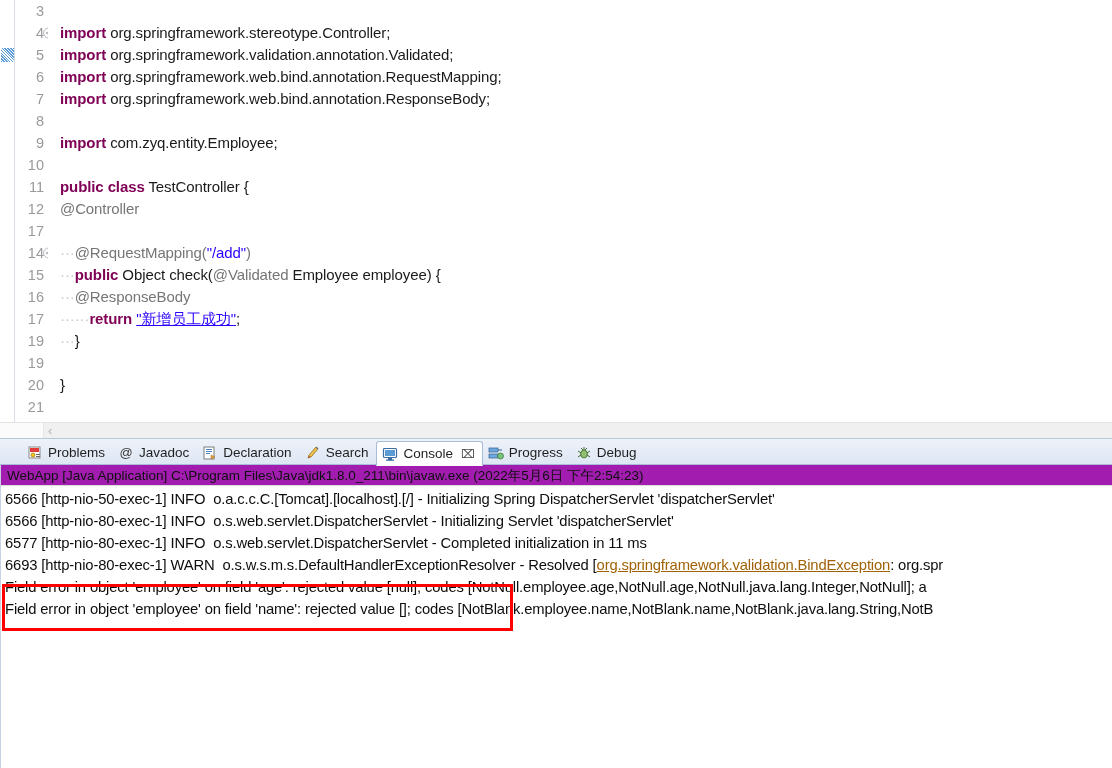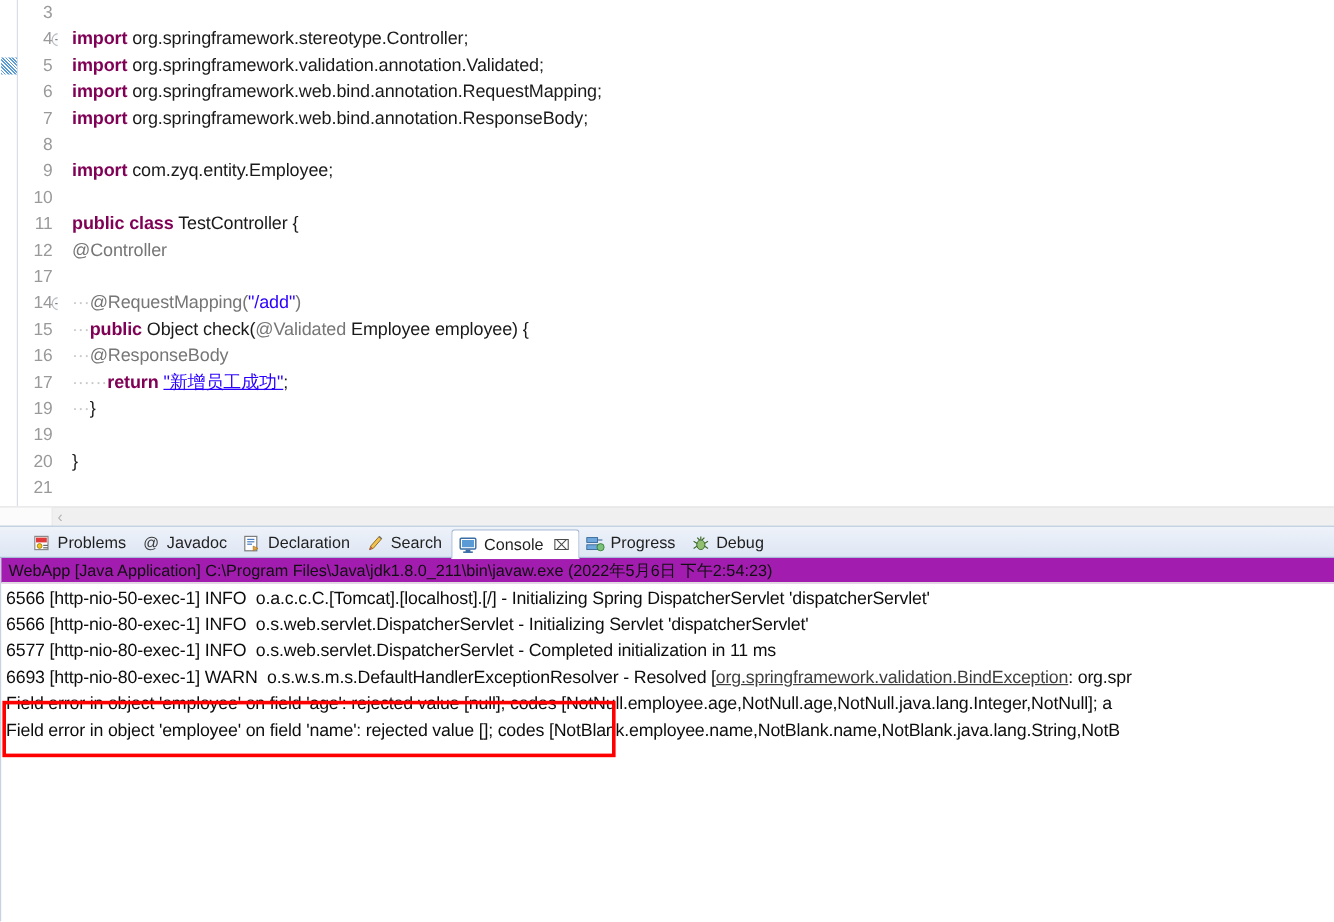--- a/index.html
+++ b/index.html
@@ -209,21 +209,21 @@
   .cline {
     height: 22px;
     line-height: 22px;
     font-size: 14.8px;
     color: #0d0d0d;
     white-space: pre;
     font-family: "Liberation Sans", sans-serif;
     letter-spacing: -0.15px;
   }
   .link {
-    color: #404040;
+    color: #a16207;
     text-decoration: underline;
   }
   .redbox {
     position: absolute;
     left: 1px;
     top: 98px;
     width: 511px;
     height: 47px;
     border: 3px solid #ff0000;
     pointer-events: none;

